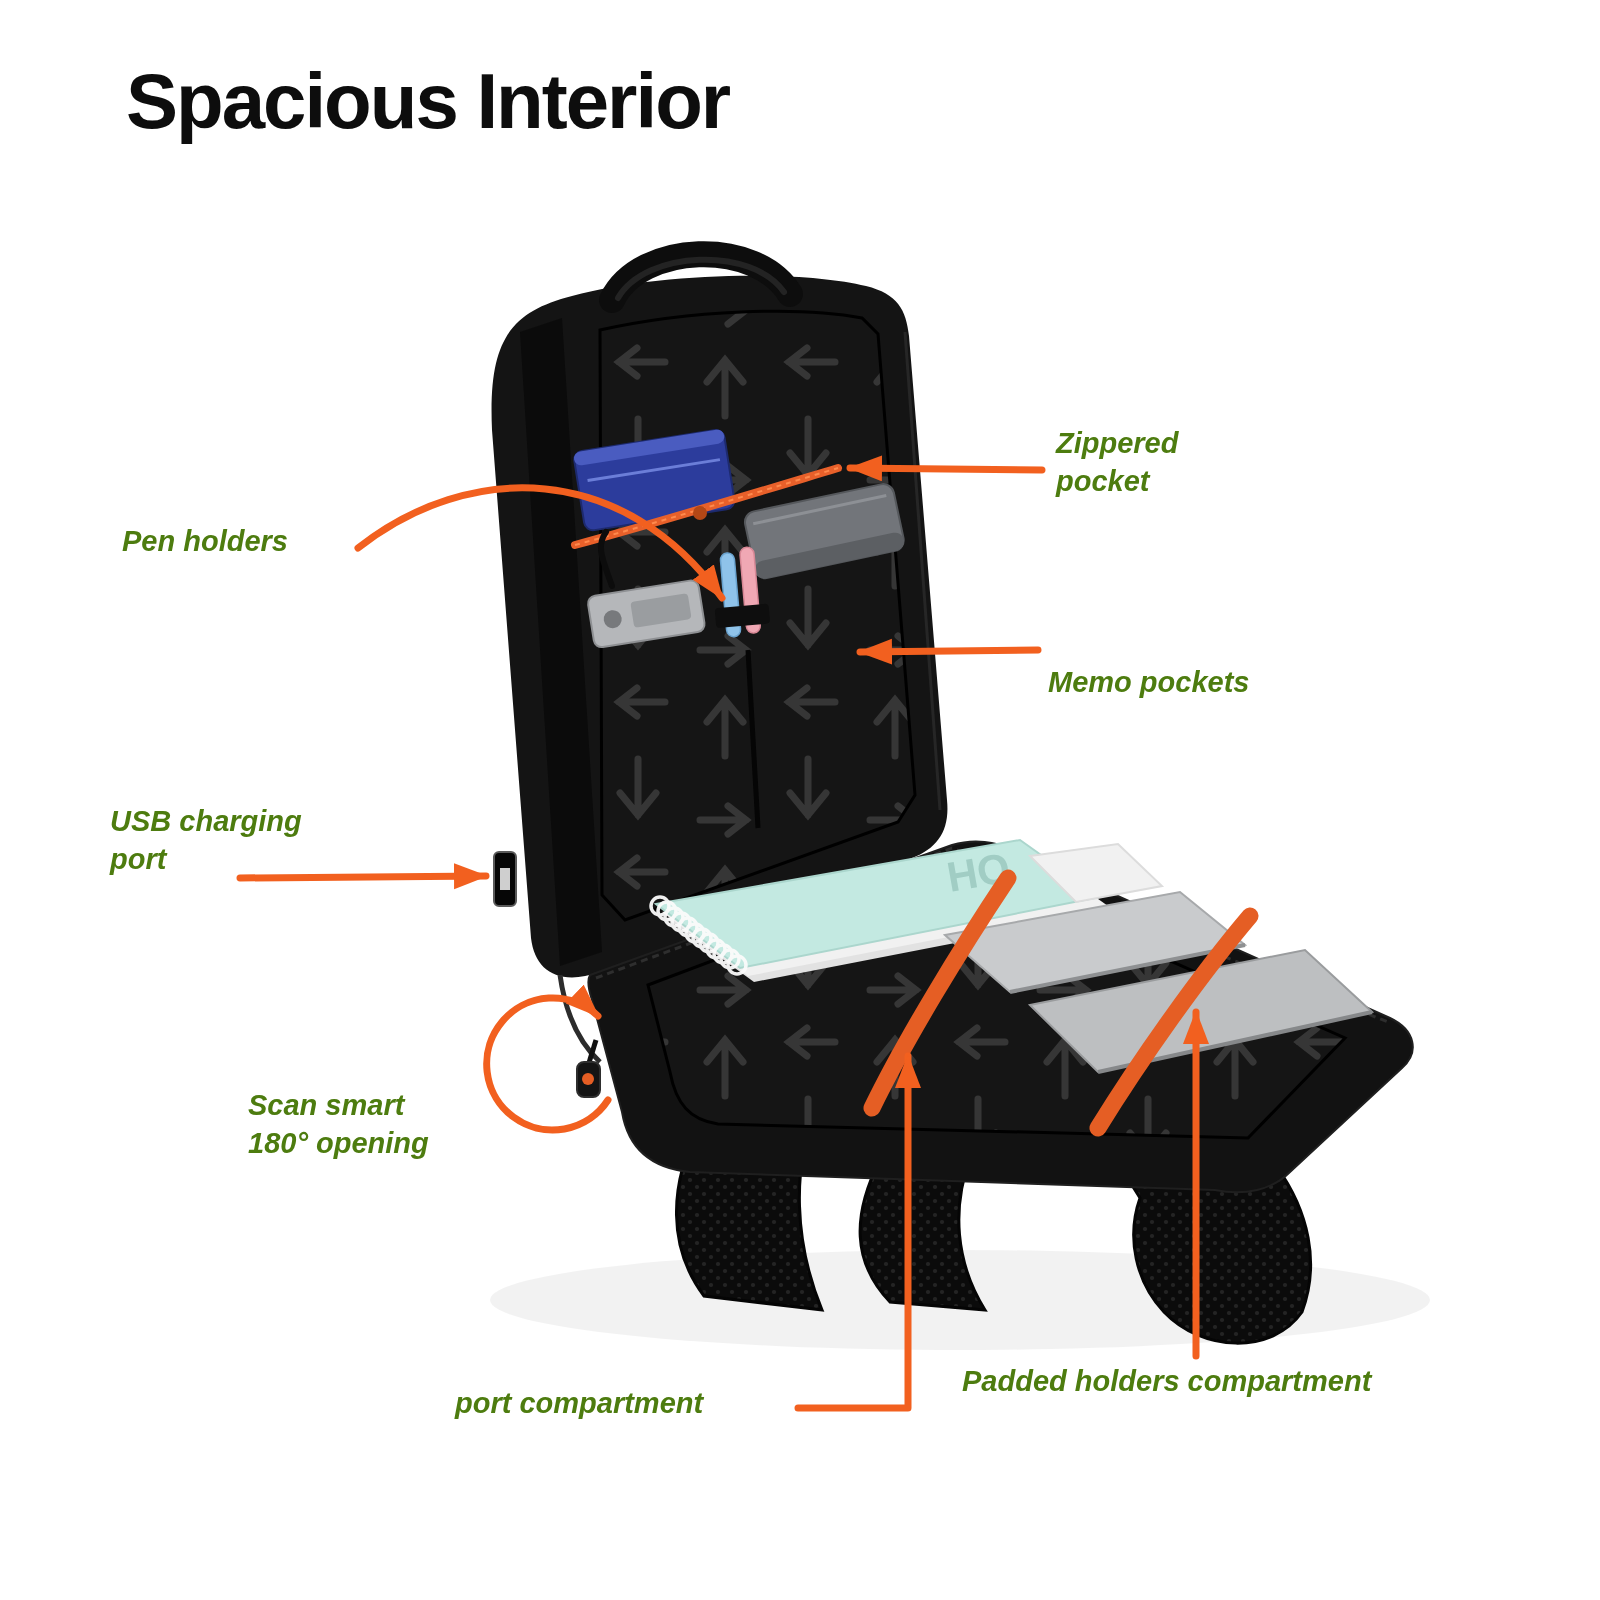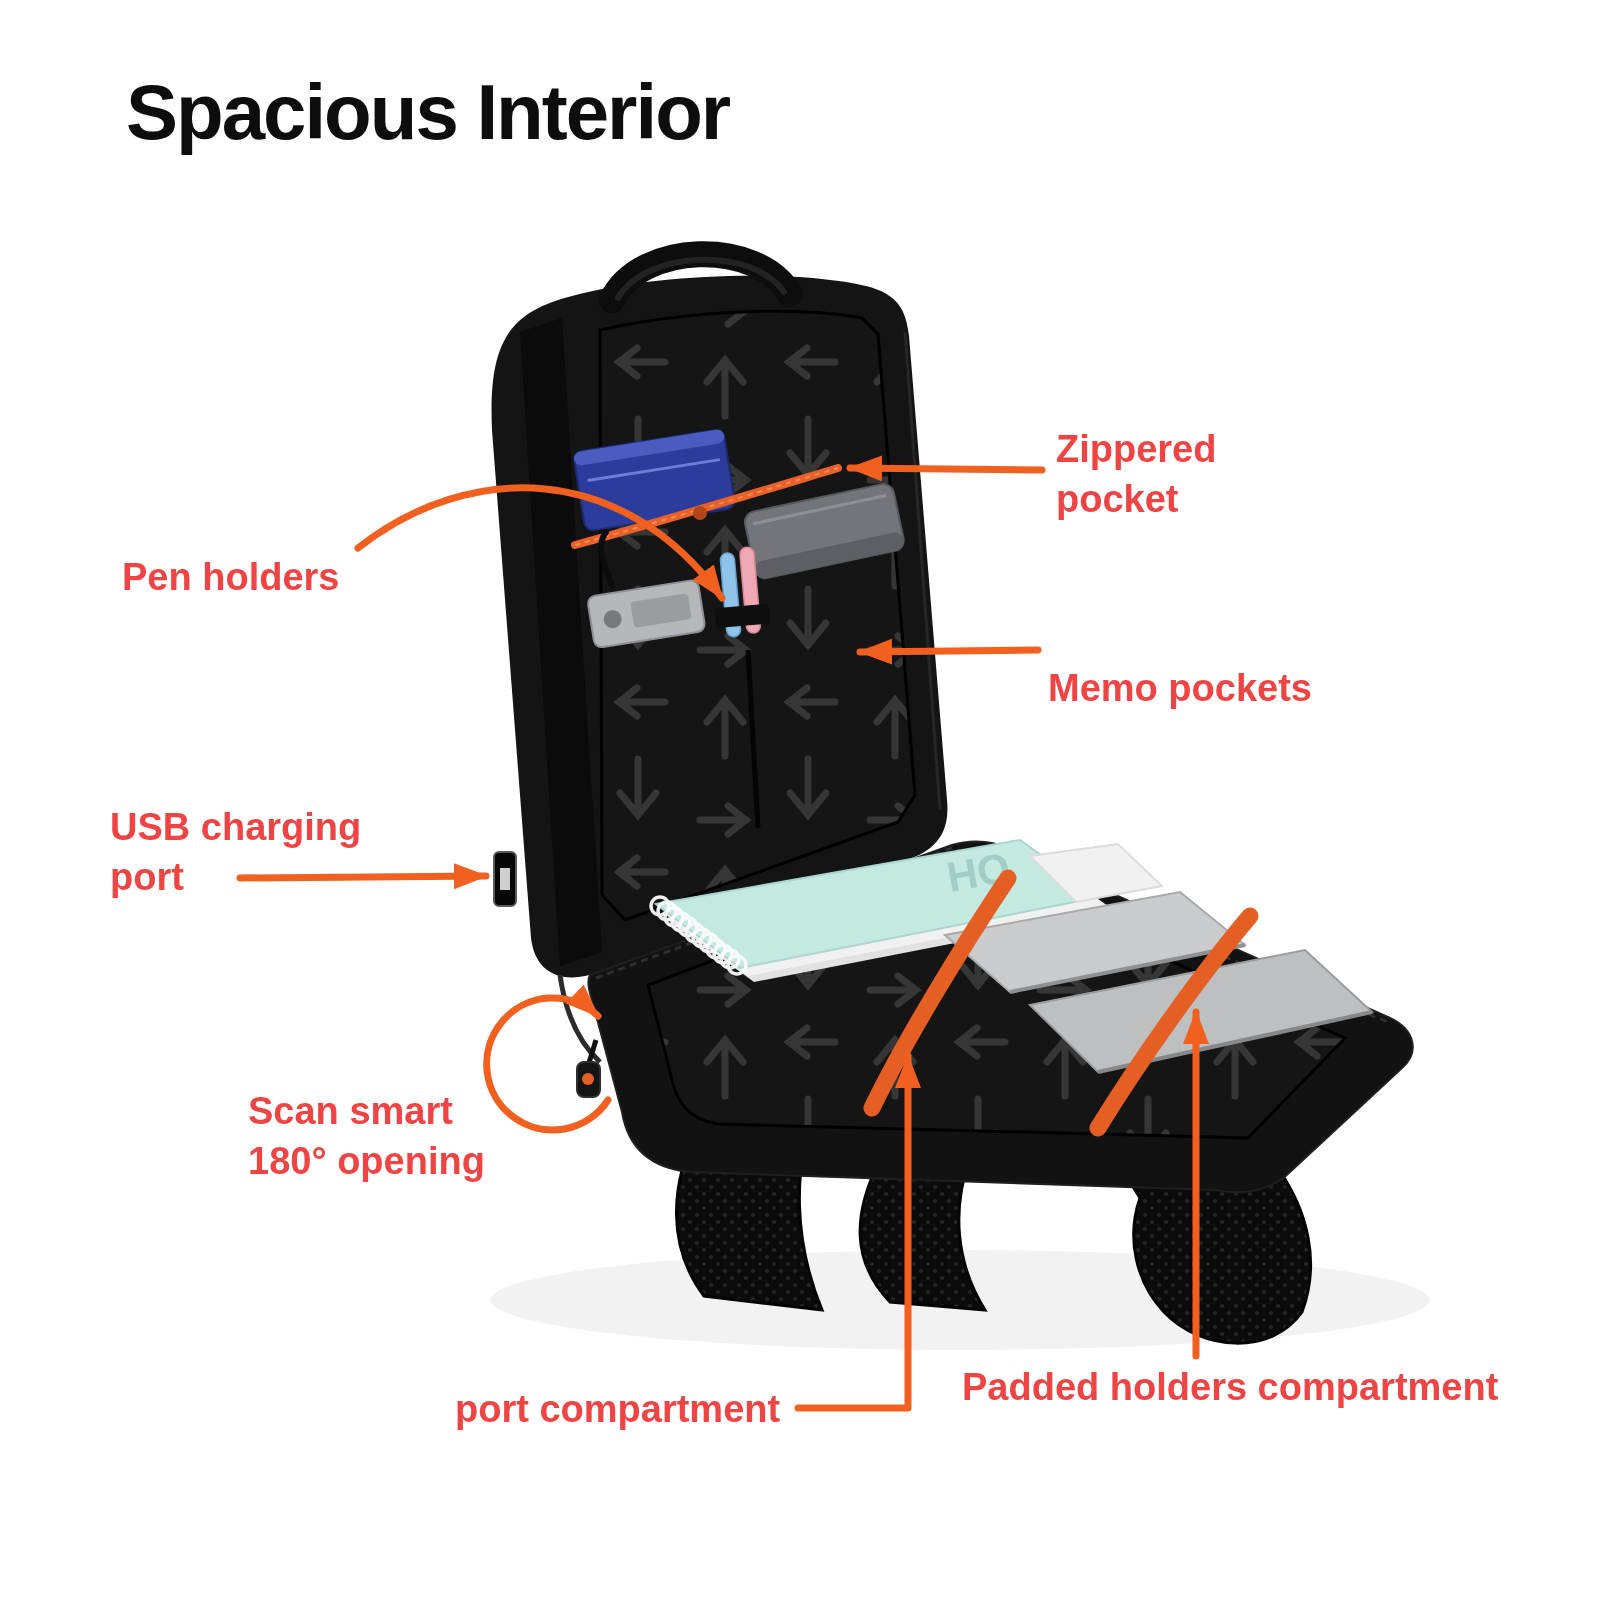--- a/index.html
+++ b/index.html
@@ -1,24 +1,24 @@
 <!DOCTYPE html>
 <html><head>
 <meta charset="utf-8">
 <style>
   html,body{margin:0;padding:0;background:#ffffff;}
   body{width:1600px;height:1600px;position:relative;overflow:hidden;
        font-family:"Liberation Sans",sans-serif;color:#141414;}
   .stage{position:absolute;left:0;top:0;width:1600px;height:1600px;}
   .title{position:absolute;left:126px;top:56px;font-size:78px;font-weight:800;
-         letter-spacing:-2px;color:#0d0d0d;margin-top:11px;}
-  .callout{position:absolute;font-size:38px;font-weight:600;color:#ef4444;
-           white-space:pre-line;line-height:1.32;}
+         letter-spacing:-2px;color:#0d0d0d;}
+  .callout{position:absolute;font-size:29px;font-weight:600;color:#4d7c0f;
+           white-space:pre-line;line-height:1.32;font-style:italic;}
   #c-zippered{left:1056px;top:424px;}
-  #c-pen{left:122px;top:552px;}
+  #c-pen{left:122px;top:522px;}
   #c-memo{left:1048px;top:626px;margin-top:37px;}
   #c-usb{left:110px;top:802px;}
   #c-scan{left:248px;top:1086px;}
   #c-ipad{left:455px;top:1384px;}
   #c-laptop{left:962px;top:1362px;}
 </style>
 </head>
 <body>
 
 <svg class="stage" width="1600" height="1600" viewBox="0 0 1600 1600" xmlns="http://www.w3.org/2000/svg">

